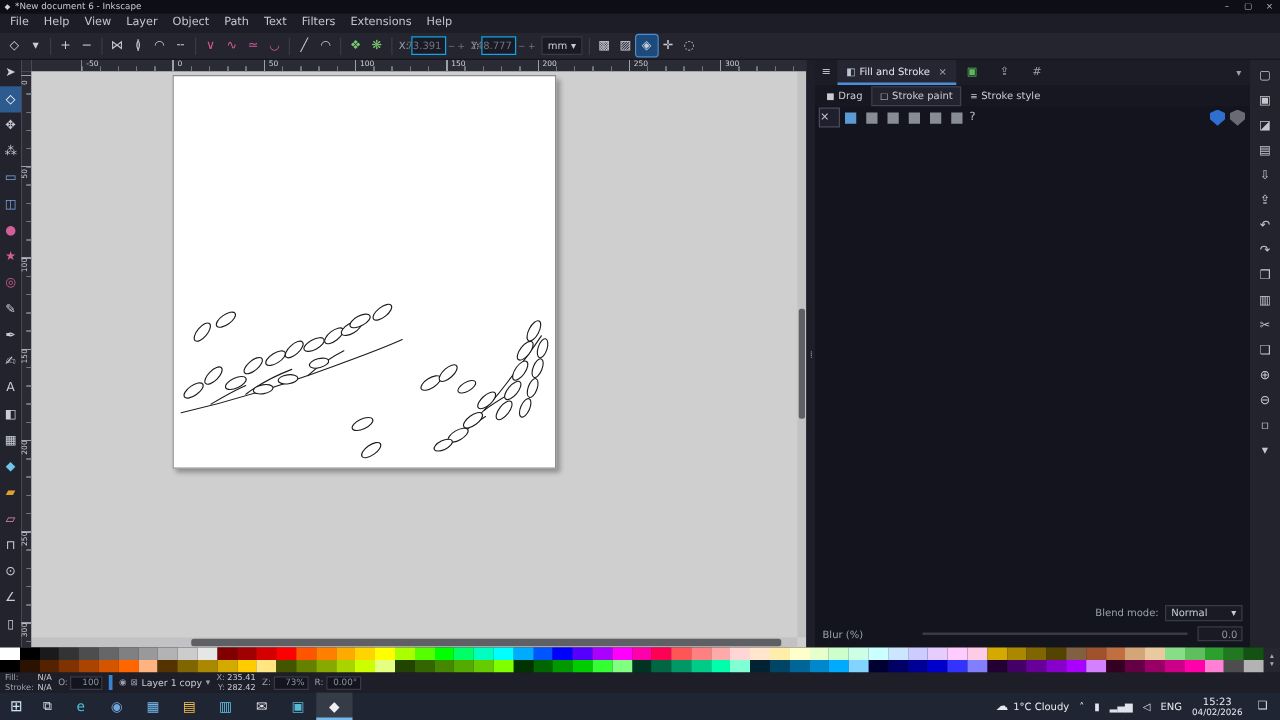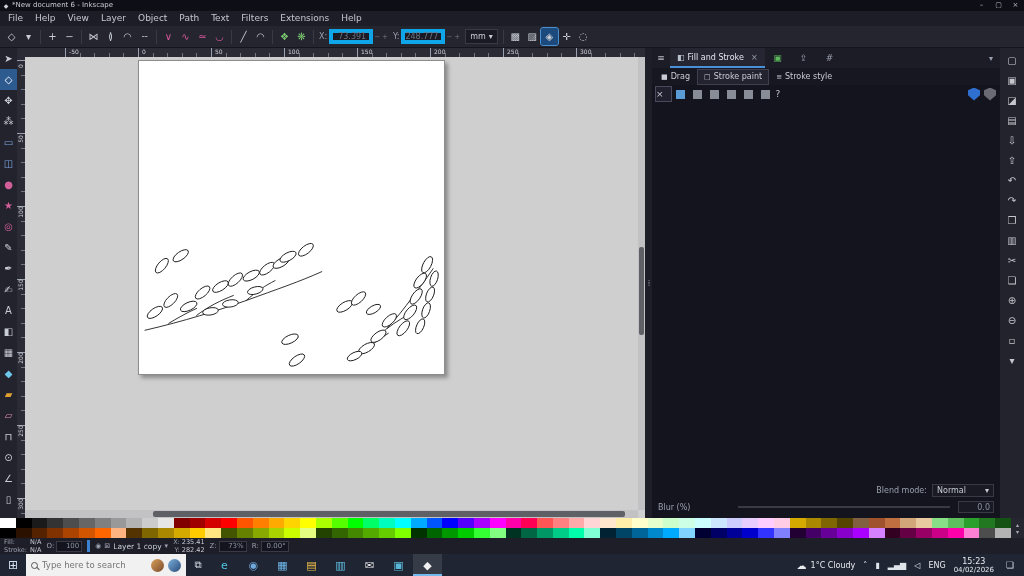--- a/index.html
+++ b/index.html
@@ -19,21 +19,21 @@
   .menu-item { padding:0 6px; font-size:9px; color:#c6c6d0; line-height:15px;text-align:right; }
 
   
   .toolctrl { position:absolute; left:0; top:26px; width:1024px; height:22px; background:#252530; border-bottom:1px solid #15151d; display:flex; align-items:center; padding:0 3px; }
   .tc-group { display:flex; align-items:center; }
   .tc-sep { width:1px; height:14px; background:#3a3a46; margin:0 3px; }
   .tc-btn { width:17px; height:17px; display:flex; align-items:center; justify-content:center; font-size:10px; color:#c8ccd4; border-radius:2px; }
   .tc-btn.active { background:#1c4a7d; outline:1px solid #4a8fd0; }
   .spin { display:flex; align-items:center; margin:0 2px; }
   .spin .lab { font-size:8px; color:#99a0ad; margin-right:2px; }
-  .spin .val { width:44px; height:15px; background:#1a1a24; border:4px solid #0ea5e9; color:#6d7480; font-size:8px; display:flex; align-items:center; justify-content:flex-end; padding:0 3px; }
+  .spin .val { width:28px; height:15px; background:#1a1a24; border:1px solid #0ea5e9; color:#6d7480; font-size:8px; display:flex; align-items:center; justify-content:flex-end; padding:0 3px; }
   .spin .mini { font-size:7px; color:#6d7480; padding:0 1px; }
   .unitbox { height:15px; background:#1a1a24; border:1px solid #3a3a46; color:#c6ccd4; font-size:8px; display:flex; align-items:center; padding:0 4px; gap:3px; margin:0 2px; }
 
   
   .toolbox { position:absolute; left:0; top:48px; width:17px; height:470px; background:#23232d; display:flex; flex-direction:column; }
   .tool { width:17px; height:21px; display:flex; align-items:center; justify-content:center; font-size:10px; color:#c8ccd4; }
   .tool.active { background:#2d5b8f; color:#fff; }
 
   
   .canvasarea { position:absolute; left:17px; top:48px; width:628px; height:470px; background:#cfcfcf; }
@@ -746,26 +746,20 @@
       <span class="zr-val">73%</span>
     </div>
     <div class="zr-block">
       <span>R:</span>
       <span class="zr-val">0.00°</span>
     </div>
   </div>
 
   <div class="taskbar">
     <span class="start">⊞</span>
-    <span class="searchbox">
-      <span class="mag"></span>
-      <input placeholder="Type here to search" style="">
-      <span class="avatar a1"></span>
-      <span class="avatar a2"></span>
-    </span>
     <span class="taskview">⧉</span>
     <span class="apps">
 
     <span class="app" style="color: rgb(78, 195, 224);">e</span>
         <span class="app" style="color: rgb(111, 168, 220);">◉</span>
         <span class="app" style="color: rgb(111, 183, 232);">▦</span>
         <span class="app" style="color: rgb(240, 192, 74);">▤</span>
         <span class="app" style="color: rgb(98, 196, 232);">▥</span>
         <span class="app" style="color: rgb(232, 232, 232);">✉</span>
         <span class="app" style="color: rgb(88, 184, 216);">▣</span>

